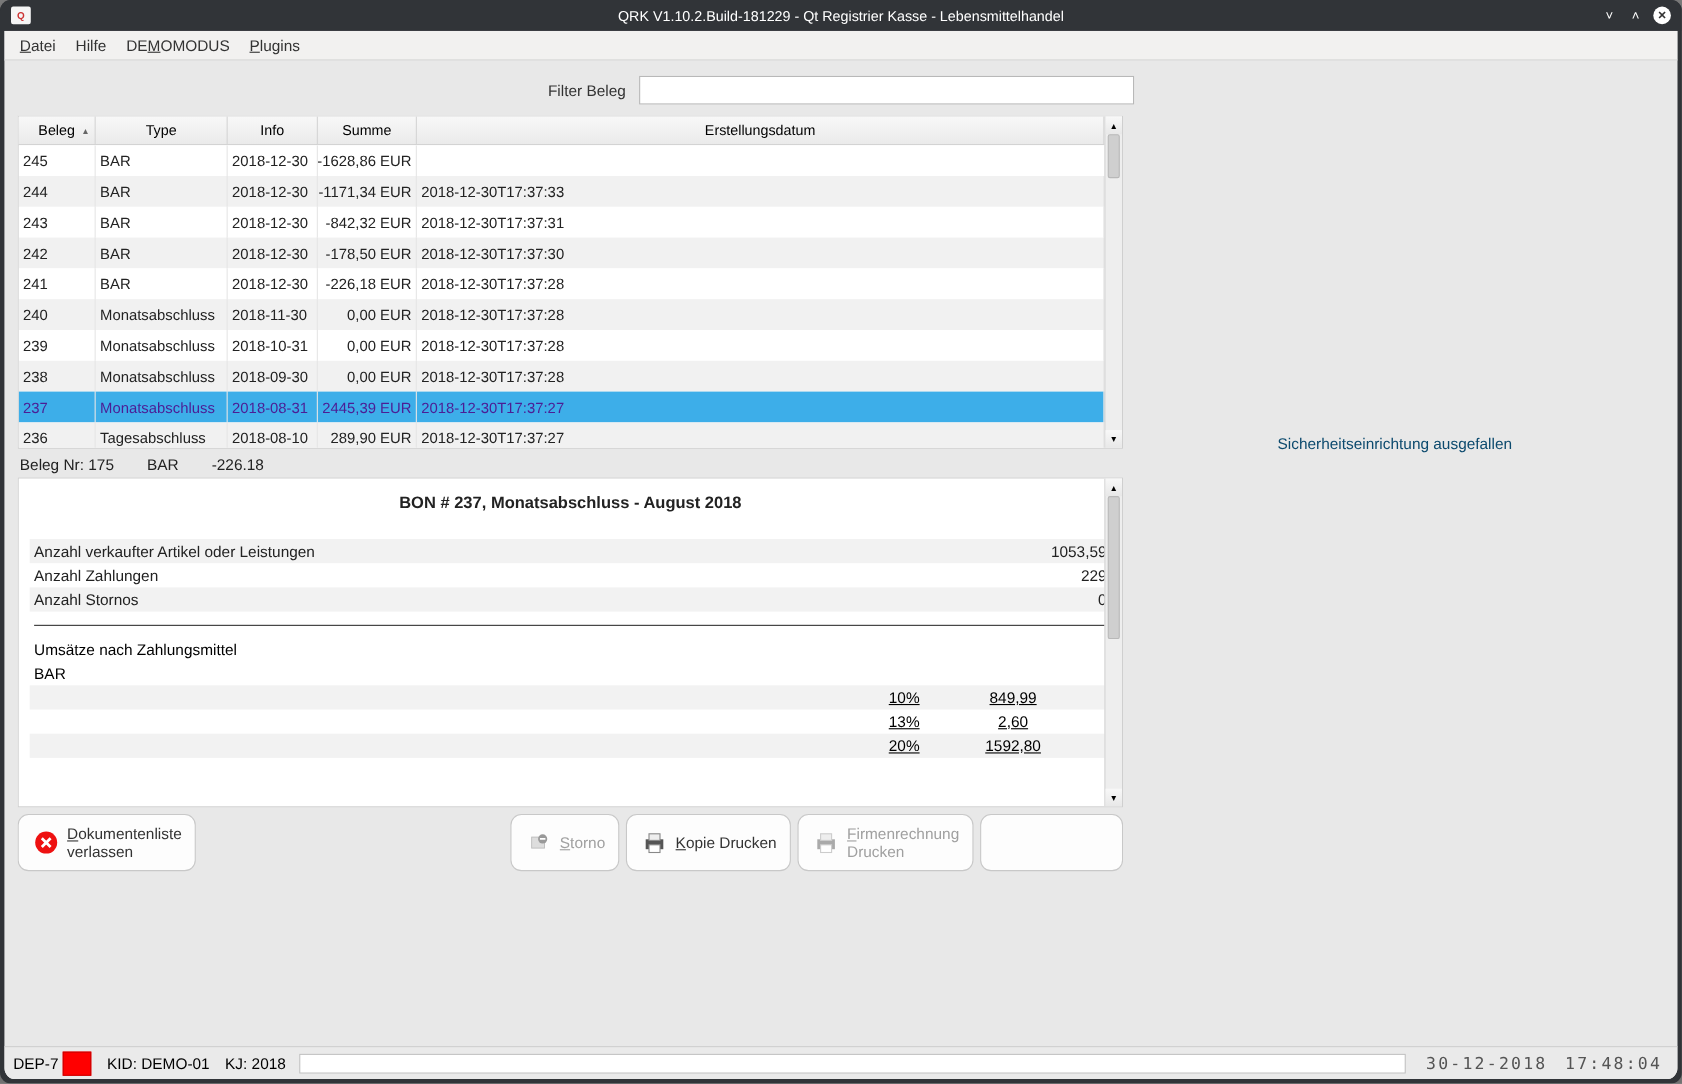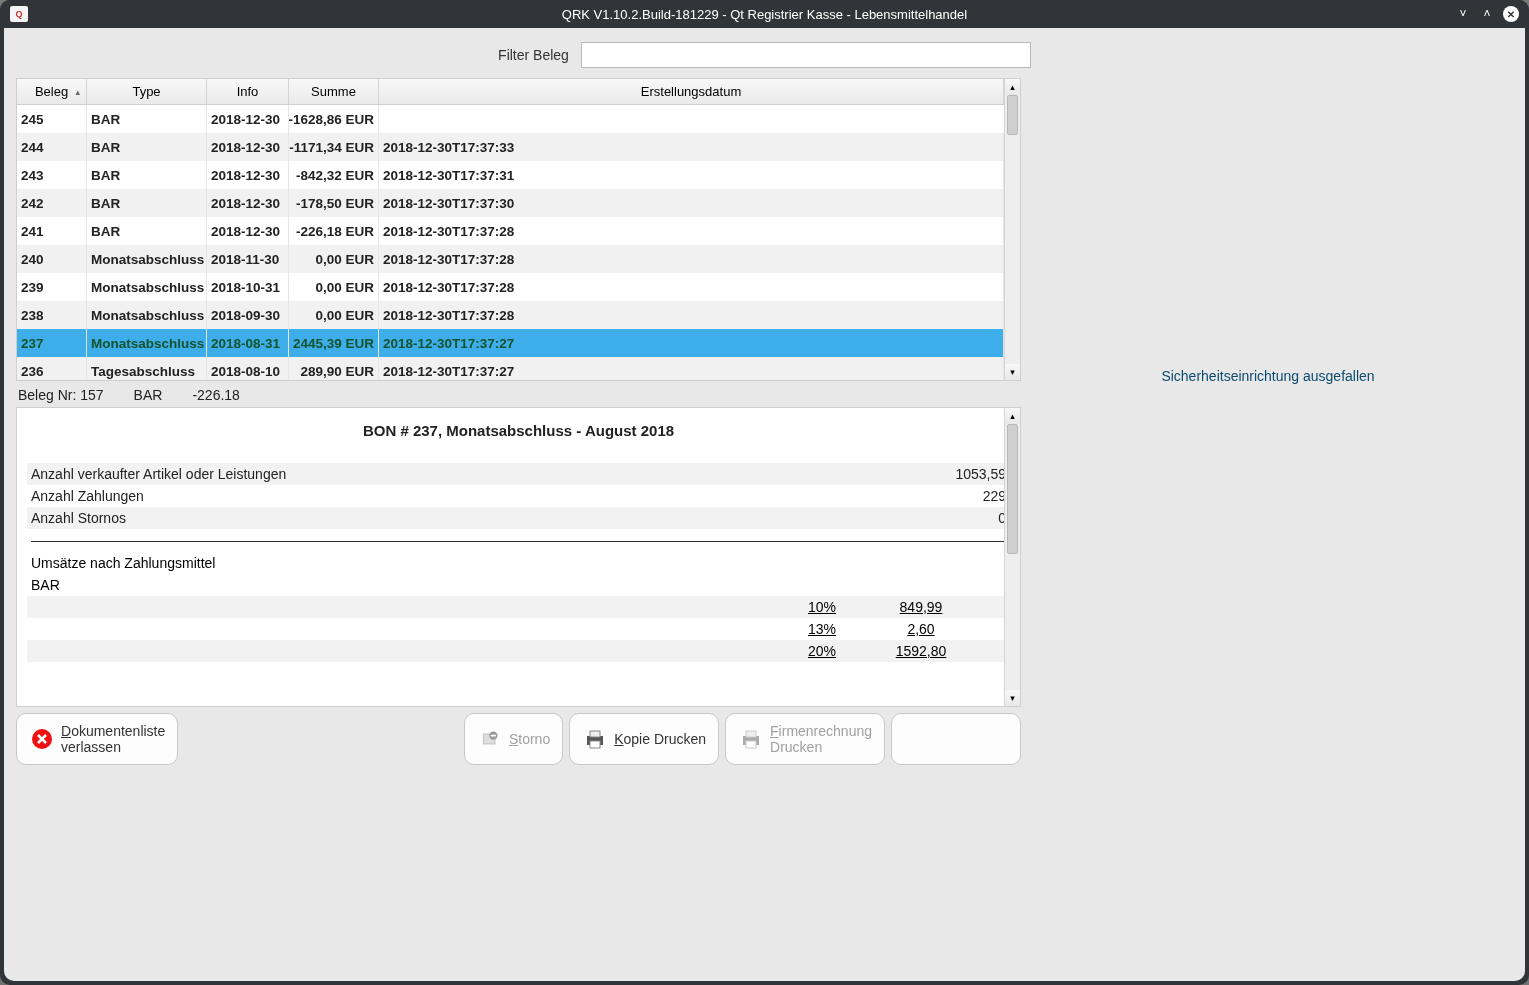--- a/index.html
+++ b/index.html
@@ -53,25 +53,25 @@
   .table-wrap { position:relative; border:1px solid #cfcfcf; background:#fff; display:flex; flex-direction:column; height:303px;}
   .thead, .trow { display:flex; }
   .thead { background:linear-gradient(#f8f8f8,#eaeaea); border-bottom:1px solid #cfcfcf; height:26px; align-items:center; font-size:13px; }
   .th { border-right:1px solid #d4d4d4; padding:0 6px; height:100%; display:flex; align-items:center; justify-content:center; position:relative; cursor:pointer;text-align:center;}
   .th.sort::after{content:'▴'; font-size:9px; position:absolute; right:6px; color:#666;}
   .col-beleg{width:70px; justify-content:center;}
   .col-type{width:120px;}
   .col-info{width:82px;}
   .col-summe{width:90px;}
   .col-date{flex:1;}
-  .tbody{flex:1; overflow:hidden;font-weight:bold;}
+  .tbody{flex:1; overflow:hidden;}
   .trow{height:28px; align-items:center; border-bottom:0px solid #eee; font-size:13.5px; color:#222;}
   .trow:nth-child(even){background:#f1f1f1;}
   .trow:nth-child(odd){background:#fff;}
-  .trow.selected{background:#3daee9 !important; color:#14532d;text-align:right;}
+  .trow.selected{background:#3daee9 !important; color:#4c1d95;text-align:right;}
   .td{border-right:1px solid #e6e6e6; padding:0 4px; height:100%; display:flex; align-items:center; overflow:hidden; white-space:nowrap;}
   .td.col-beleg{justify-content:flex-start;}
   .td.col-summe{justify-content:flex-end;}
   .td.col-info{justify-content:flex-start;}
   .td.col-date{justify-content:flex-start;}
   .vscroll{position:absolute; right:0; top:0; bottom:0; width:16px; background:#eee; border-left:1px solid #d4d4d4; display:flex; flex-direction:column;}
   .vscroll .arr{height:16px; display:flex; align-items:center; justify-content:center; font-size:9px; background:linear-gradient(#f8f8f8,#e8e8e8); cursor:pointer;}
   .vscroll .track{flex:1; position:relative;}
   .vscroll .thumb{position:absolute; left:2px; right:2px; top:0; height:40px; background:#cfcfcf; border:1px solid #b8b8b8; border-radius:2px;}
 
@@ -116,20 +116,26 @@
     <div class="appicon">Q</div>
     <div class="title">QRK V1.10.2.Build-181229 - Qt Registrier Kasse - Lebensmittelhandel</div>
     <div class="ctrls">
       <div class="ctrl min"></div>
       <div class="ctrl max"></div>
       <div class="ctrl close"></div>
     </div>
   </div>
 
   <div class="client">
+    <div class="menubar">
+      <span class="mi"><span class="ul">D</span><span>atei</span></span>
+      <span class="mi">Hilfe</span>
+      <span class="mi">DE<span class="ul">M</span>OMODUS</span>
+      <span class="mi"><span class="ul">P</span>lugins</span>
+    </div>
 
     <div class="content">
       <div class="filter-row">
         <label>Filter Beleg</label>
         <input type="text" value="" style="">
       </div>
 
       <div class="main-split">
         <div class="left">
           <div class="table-wrap">
@@ -225,21 +231,21 @@
             <div class="vscroll">
               <div class="arr">▴</div>
               <div class="track">
                     <div class="thumb"></div>
                   </div>
               <div class="arr">▾</div>
             </div>
           </div>
 
           <div class="info-line">
-            <span>Beleg Nr: 157</span>
+            <span>Beleg Nr: 175</span>
             <span>BAR</span>
             <span>-226.18</span>
           </div>
 
           <div class="receipt">
             <div class="inner">
               <h3>BON # 237, Monatsabschluss - August 2018</h3>
               <div class="kvrow alt">
                     <div class="k">Anzahl verkaufter Artikel oder Leistungen</div>
                     <div class="v">1053,59</div>
@@ -324,15 +330,26 @@
             <div class="btn" style="width:130px"></div>
           </div>
         </div>
 
         <div class="right">
           <div class="right-msg">Sicherheitseinrichtung ausgefallen</div>
         </div>
       </div>
     </div>
 
+    <div class="statusbar">
+      <span class="dep">DEP-7</span>
+      <div class="redbox"></div>
+      <div class="sep"></div>
+      <span>KID: DEMO-01</span>
+      <div class="sep"></div>
+      <span>KJ: 2018</span>
+      <div class="progress"></div>
+      <span class="lcd">30-12-2018</span>
+      <span class="lcd">17:48:04</span>
+    </div>
   </div>
 </div>
 </div>
 
 </body></html>

